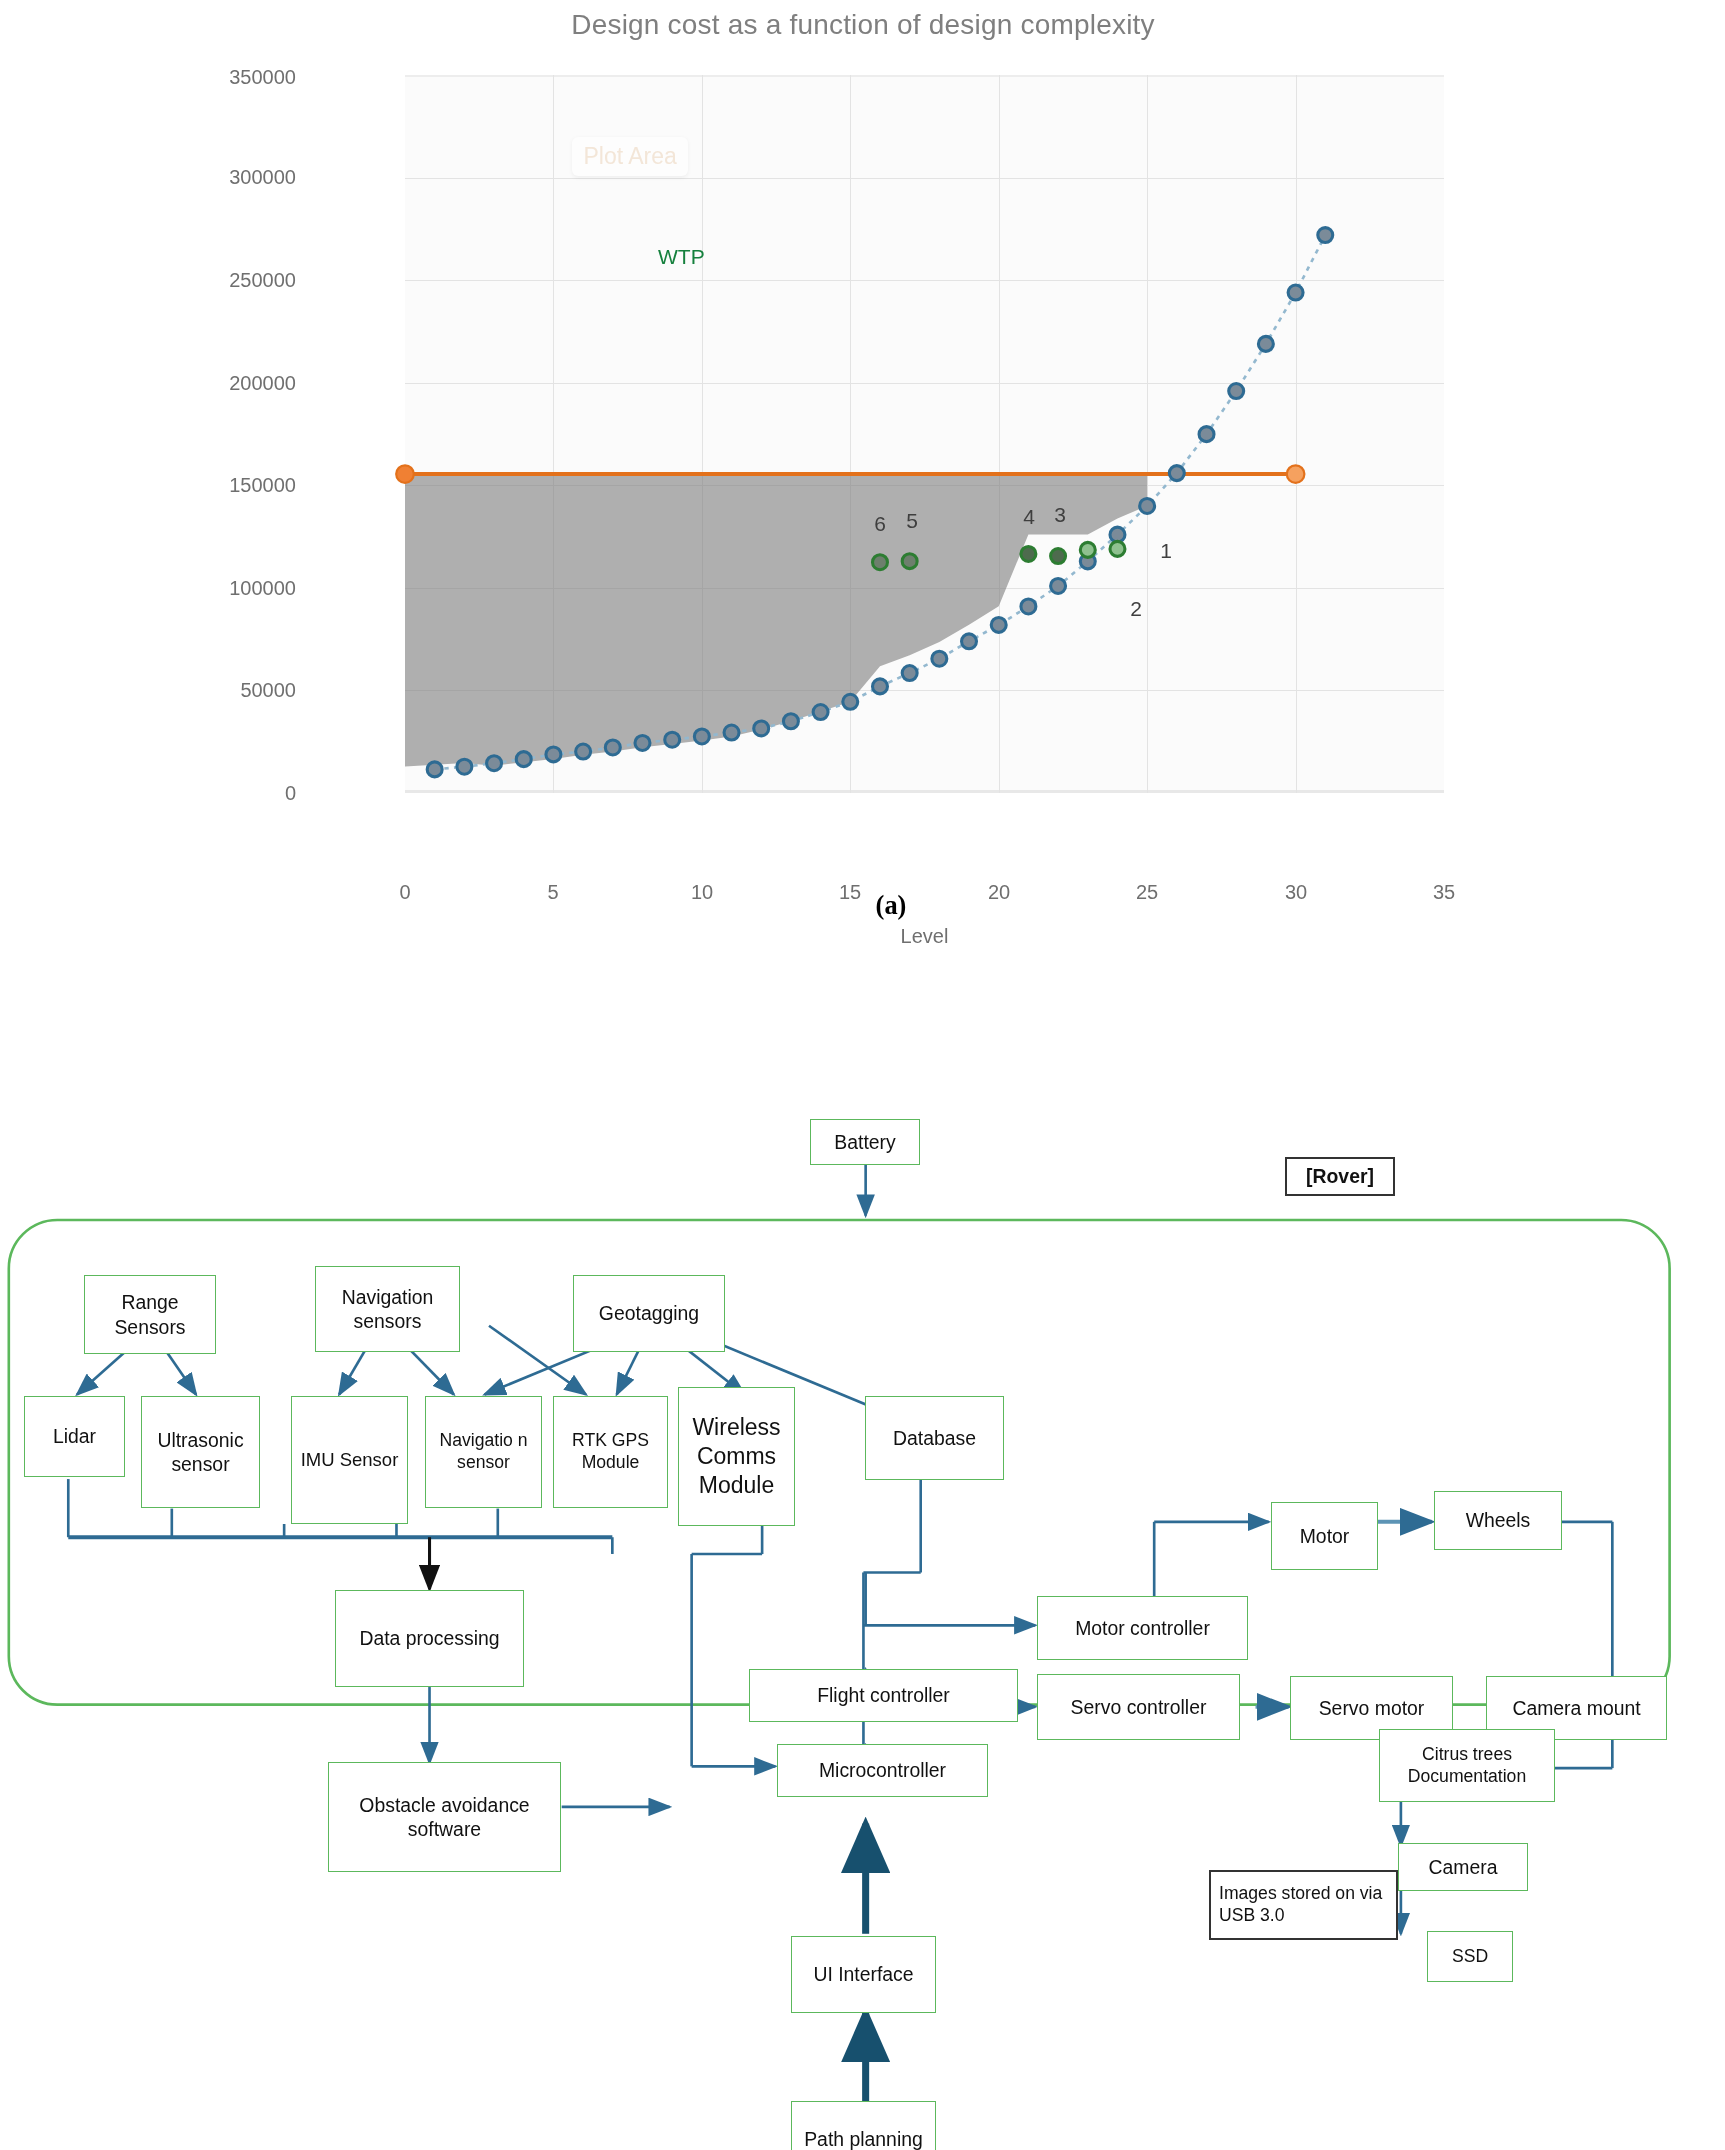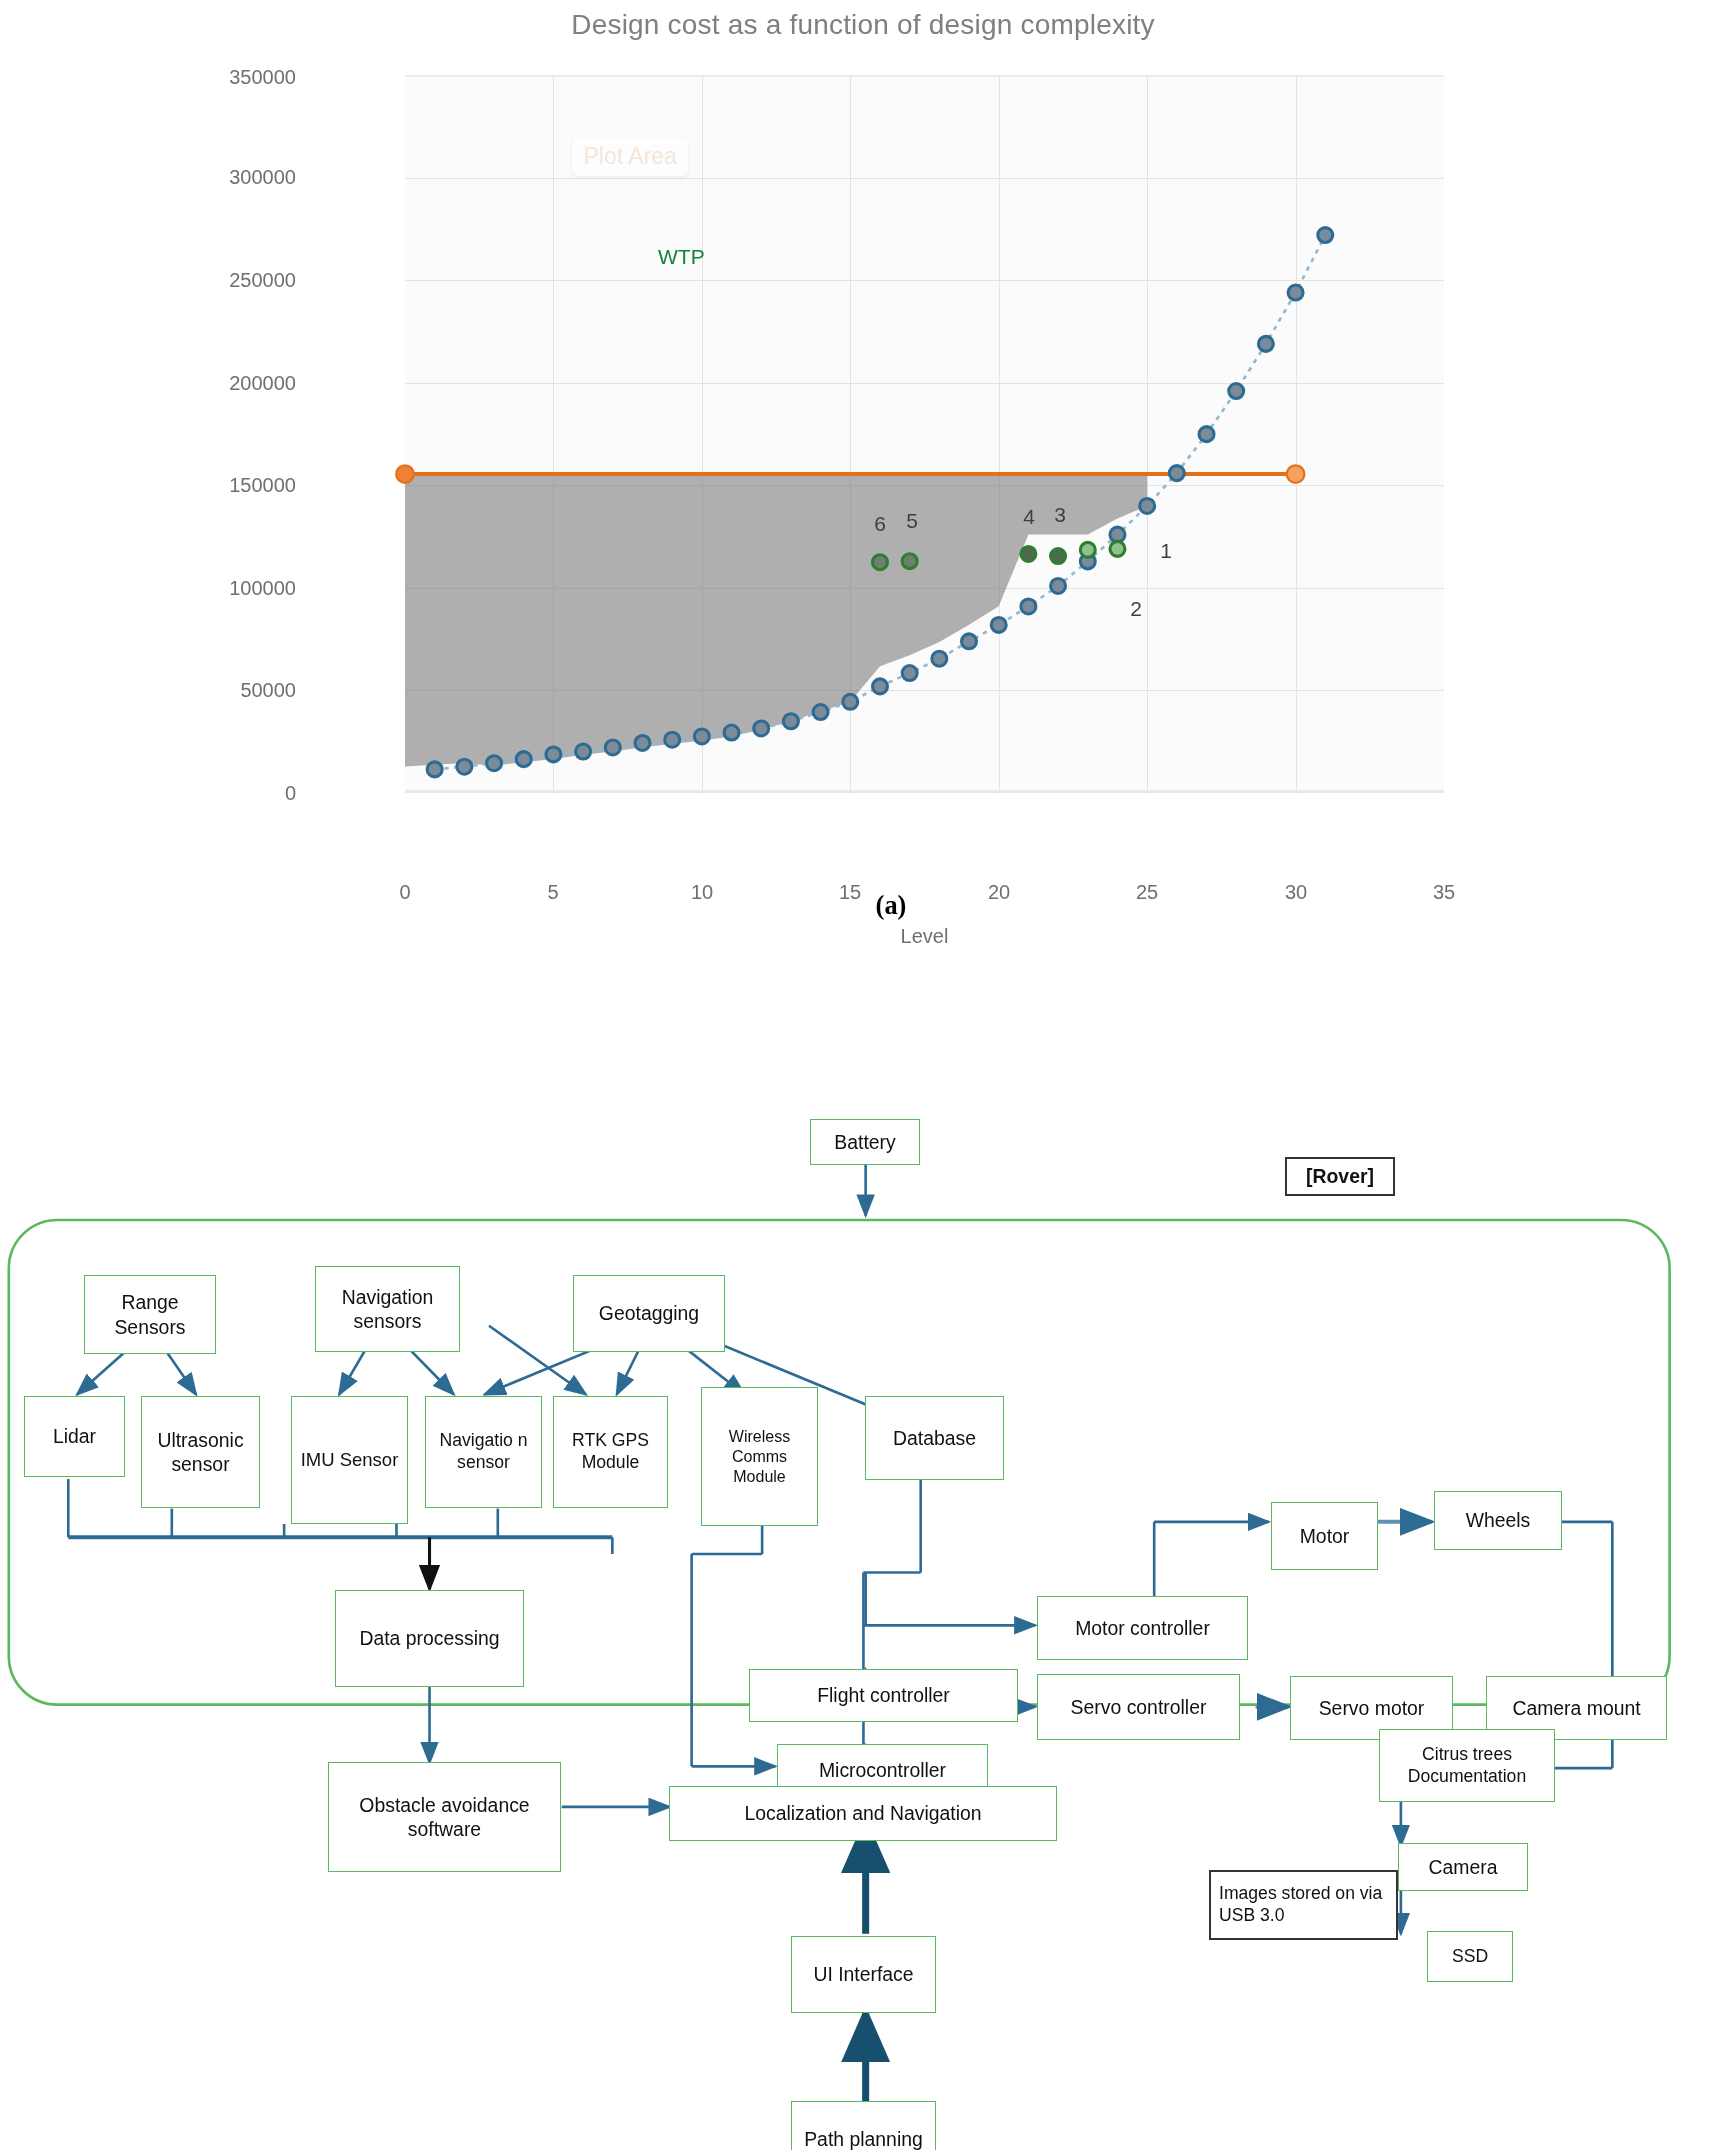--- a/index.html
+++ b/index.html
@@ -265,29 +265,28 @@
 
   <div class="dbox" style="left:84px;top:337px;width:132px;height:79px">Range Sensors</div>
   <div class="dbox" style="left:315px;top:328px;width:145px;height:86px">Navigation sensors</div>
   <div class="dbox" style="left:573px;top:337px;width:152px;height:77px">Geotagging</div>
 
   <div class="dbox" style="left:24px;top:458px;width:101px;height:81px">Lidar</div>
   <div class="dbox" style="left:141px;top:458px;width:119px;height:112px">Ultrasonic sensor</div>
   <div class="dbox" style="left:291px;top:458px;width:117px;height:128px;font-size:18.5px">IMU Sensor</div>
   <div class="dbox" style="left:425px;top:458px;width:117px;height:112px;font-size:17.6px">Navigatio n sensor</div>
   <div class="dbox" style="left:553px;top:458px;width:115px;height:112px;font-size:17.6px">RTK GPS Module</div>
-  <div class="dbox" style="left:701px;top:449px;width:117px;height:139px;font-size:16px">Wireless Comms Module</div>
+  <div class="dbox" style="left:678px;top:449px;width:117px;height:139px;font-size:23px">Wireless Comms Module</div>
   <div class="dbox" style="left:865px;top:458px;width:139px;height:84px">Database</div>
 
   <div class="dbox" style="left:335px;top:652px;width:189px;height:97px">Data processing</div>
   <div class="dbox" style="left:328px;top:824px;width:233px;height:110px">Obstacle avoidance software</div>
 
   <div class="dbox" style="left:749px;top:731px;width:269px;height:53px">Flight controller</div>
   <div class="dbox" style="left:777px;top:806px;width:211px;height:53px">Microcontroller</div>
-  <div class="dbox" style="left:669px;top:848px;width:388px;height:55px">Localization and Navigation</div>
 
   <div class="dbox" style="left:1037px;top:658px;width:211px;height:64px">Motor controller</div>
   <div class="dbox" style="left:1271px;top:564px;width:107px;height:68px">Motor</div>
   <div class="dbox" style="left:1434px;top:553px;width:128px;height:59px">Wheels</div>
 
   <div class="dbox" style="left:1037px;top:736px;width:203px;height:66px">Servo controller</div>
   <div class="dbox" style="left:1290px;top:738px;width:163px;height:64px">Servo motor</div>
   <div class="dbox" style="left:1486px;top:738px;width:181px;height:64px">Camera mount</div>
 
   <div class="dbox" style="left:1379px;top:791px;width:176px;height:73px;font-size:17.6px">Citrus trees Documentation</div>

